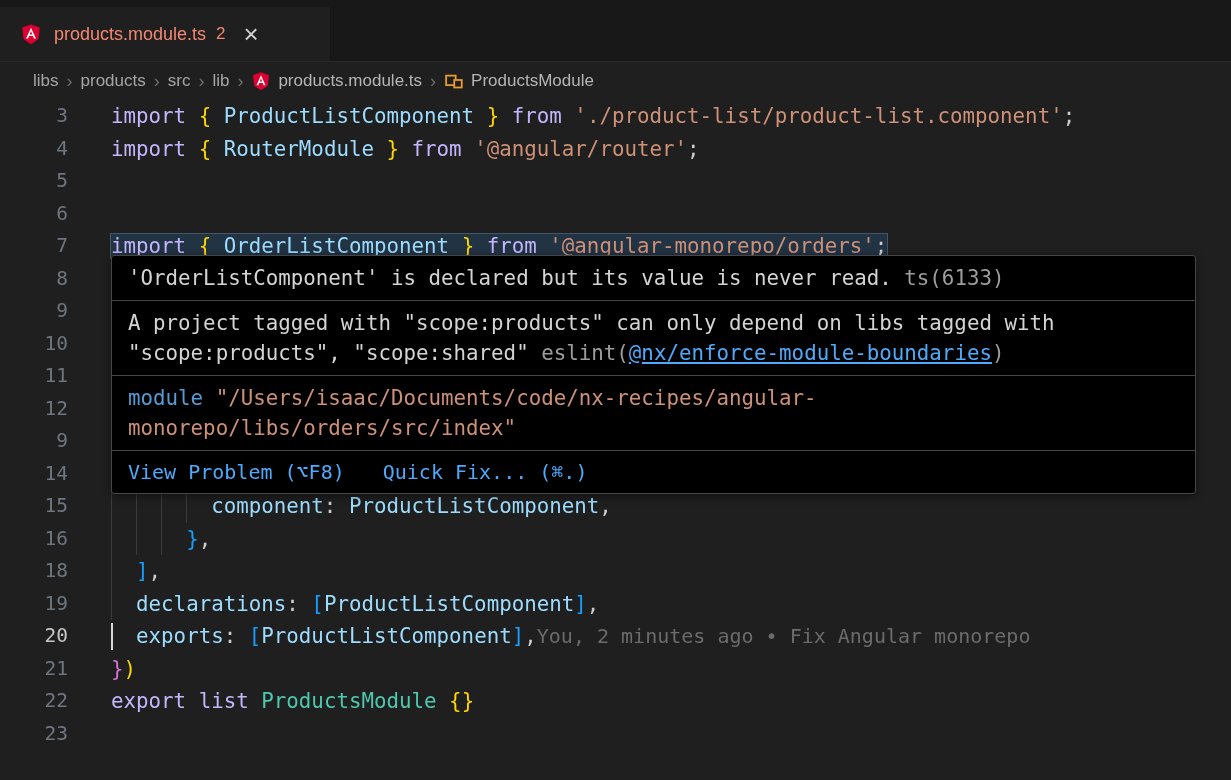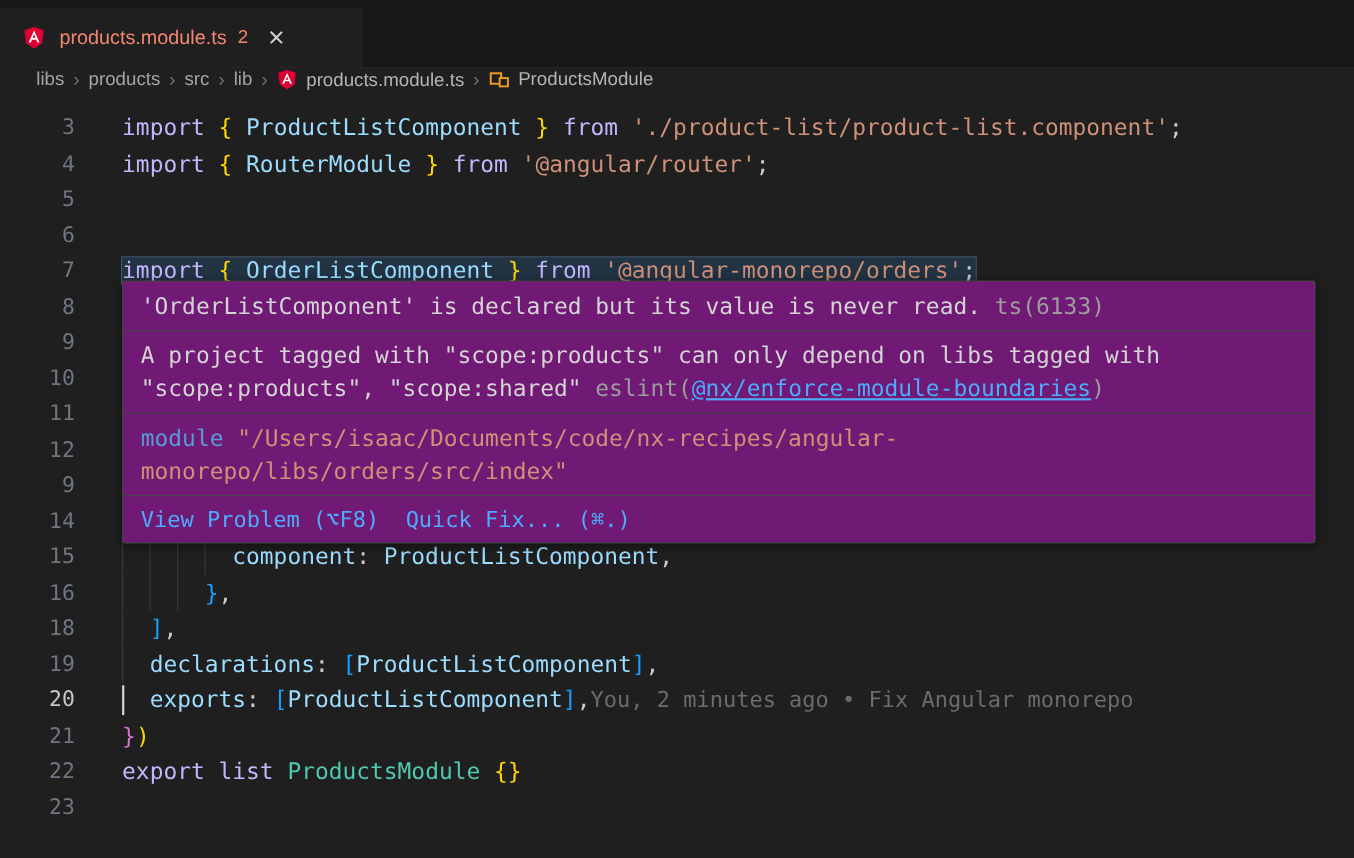--- a/index.html
+++ b/index.html
@@ -8,21 +8,21 @@
 
   
   .tabbar { position:relative; height:62px; background:#181818; border-bottom:1px solid #2a2a2a; }
   .tab { position:absolute; left:0; top:7px; bottom:0; width:331px; background:#1f1f1f;
          display:flex; align-items:center; padding:0 16px 0 20px; border-right:1px solid #141414; }
   .tab-label { font-size:18px; color:#f48771; margin-left:12px; white-space:nowrap; }
   .tab-badge { font-size:17px; color:#f48771; margin-left:10px; }
   .tab-close { font-size:26px; color:#d0d0d0; margin-left:18px; line-height:1; cursor:pointer; }
 
   
-  .breadcrumbs { height:38px; background:#1f1f1f; display:flex; align-items:flex-start;
+  .breadcrumbs { height:38px; background:#1f1f1f; display:flex; align-items:center;
                  padding-left:33px; font-size:17px; color:#a5a5a5; white-space:nowrap; }
   .crumb { cursor:pointer; }
   .crumb-sep { color:#6f6f6f; margin:0 8px; font-size:18px; }
   .crumb-file, .crumb-symbol { display:inline-flex; align-items:center; gap:7px; cursor:pointer; color:#b5b5b5; }
 
   
   .editor { position:relative; height:680px; background:#1f1f1f;
             font-family:"DejaVu Sans Mono","Liberation Mono",monospace; font-size:20.8px; }
   .code-row { position:relative; height:32.5px; line-height:32.5px; padding-left:111px; white-space:pre; }
   .ln { position:absolute; left:0; top:0; width:68px; text-align:right; color:#6e7681; font-size:19.5px; }
@@ -35,28 +35,28 @@
               text-underline-offset:5px; text-decoration-skip-ink:none; }
   .blame { color:#6b6b6b; font-size:20px; }
 
   .tk-k { color:#c4b5fd; } .tk-d { color:#cccccc; } .tk-g { color:#ffd700; }
   .tk-p { color:#da70d6; } .tk-b { color:#179fff; } .tk-n { color:#9cdcfe; }
   .tk-c { color:#4ec9b0; } .tk-s { color:#ce9178; } .tk-m { color:#6a9955; }
   .tk-e { color:#f7cf5c; }
 
   
   .hover-popup { position:absolute; left:111px; top:155px; width:1085px; z-index:5;
-                 background:#701a75; border:1px solid #454545; border-radius:3px;
+                 background:#000000; border:1px solid #454545; border-radius:3px;
                  box-shadow:0 2px 10px rgba(0,0,0,.45); color:#d4d4d4; }
   .hover-row { padding:7px 16px; line-height:30px; white-space:normal; }
   .hover-row + .hover-row, .hover-actions { border-top:1px solid #454545; }
   .dim { color:#9d9d9d; }
   .hover-link { color:#4daafc; text-decoration:underline; cursor:pointer; }
   .tk-kw2 { color:#569cd6; }
-  .hover-actions { display:flex; gap:24px; padding:8px 16px; line-height:26px; font-size:20px; }
+  .hover-actions { display:flex; gap:38px; padding:8px 16px; line-height:26px; font-size:20px; }
   .hover-action { color:#4daafc; cursor:pointer; white-space:nowrap; }
 </style>
 </head>
 <body>
 
 <div class="window">
 
   <div class="tabbar">
     <div class="tab">
       <span style="display:inline-flex;">

